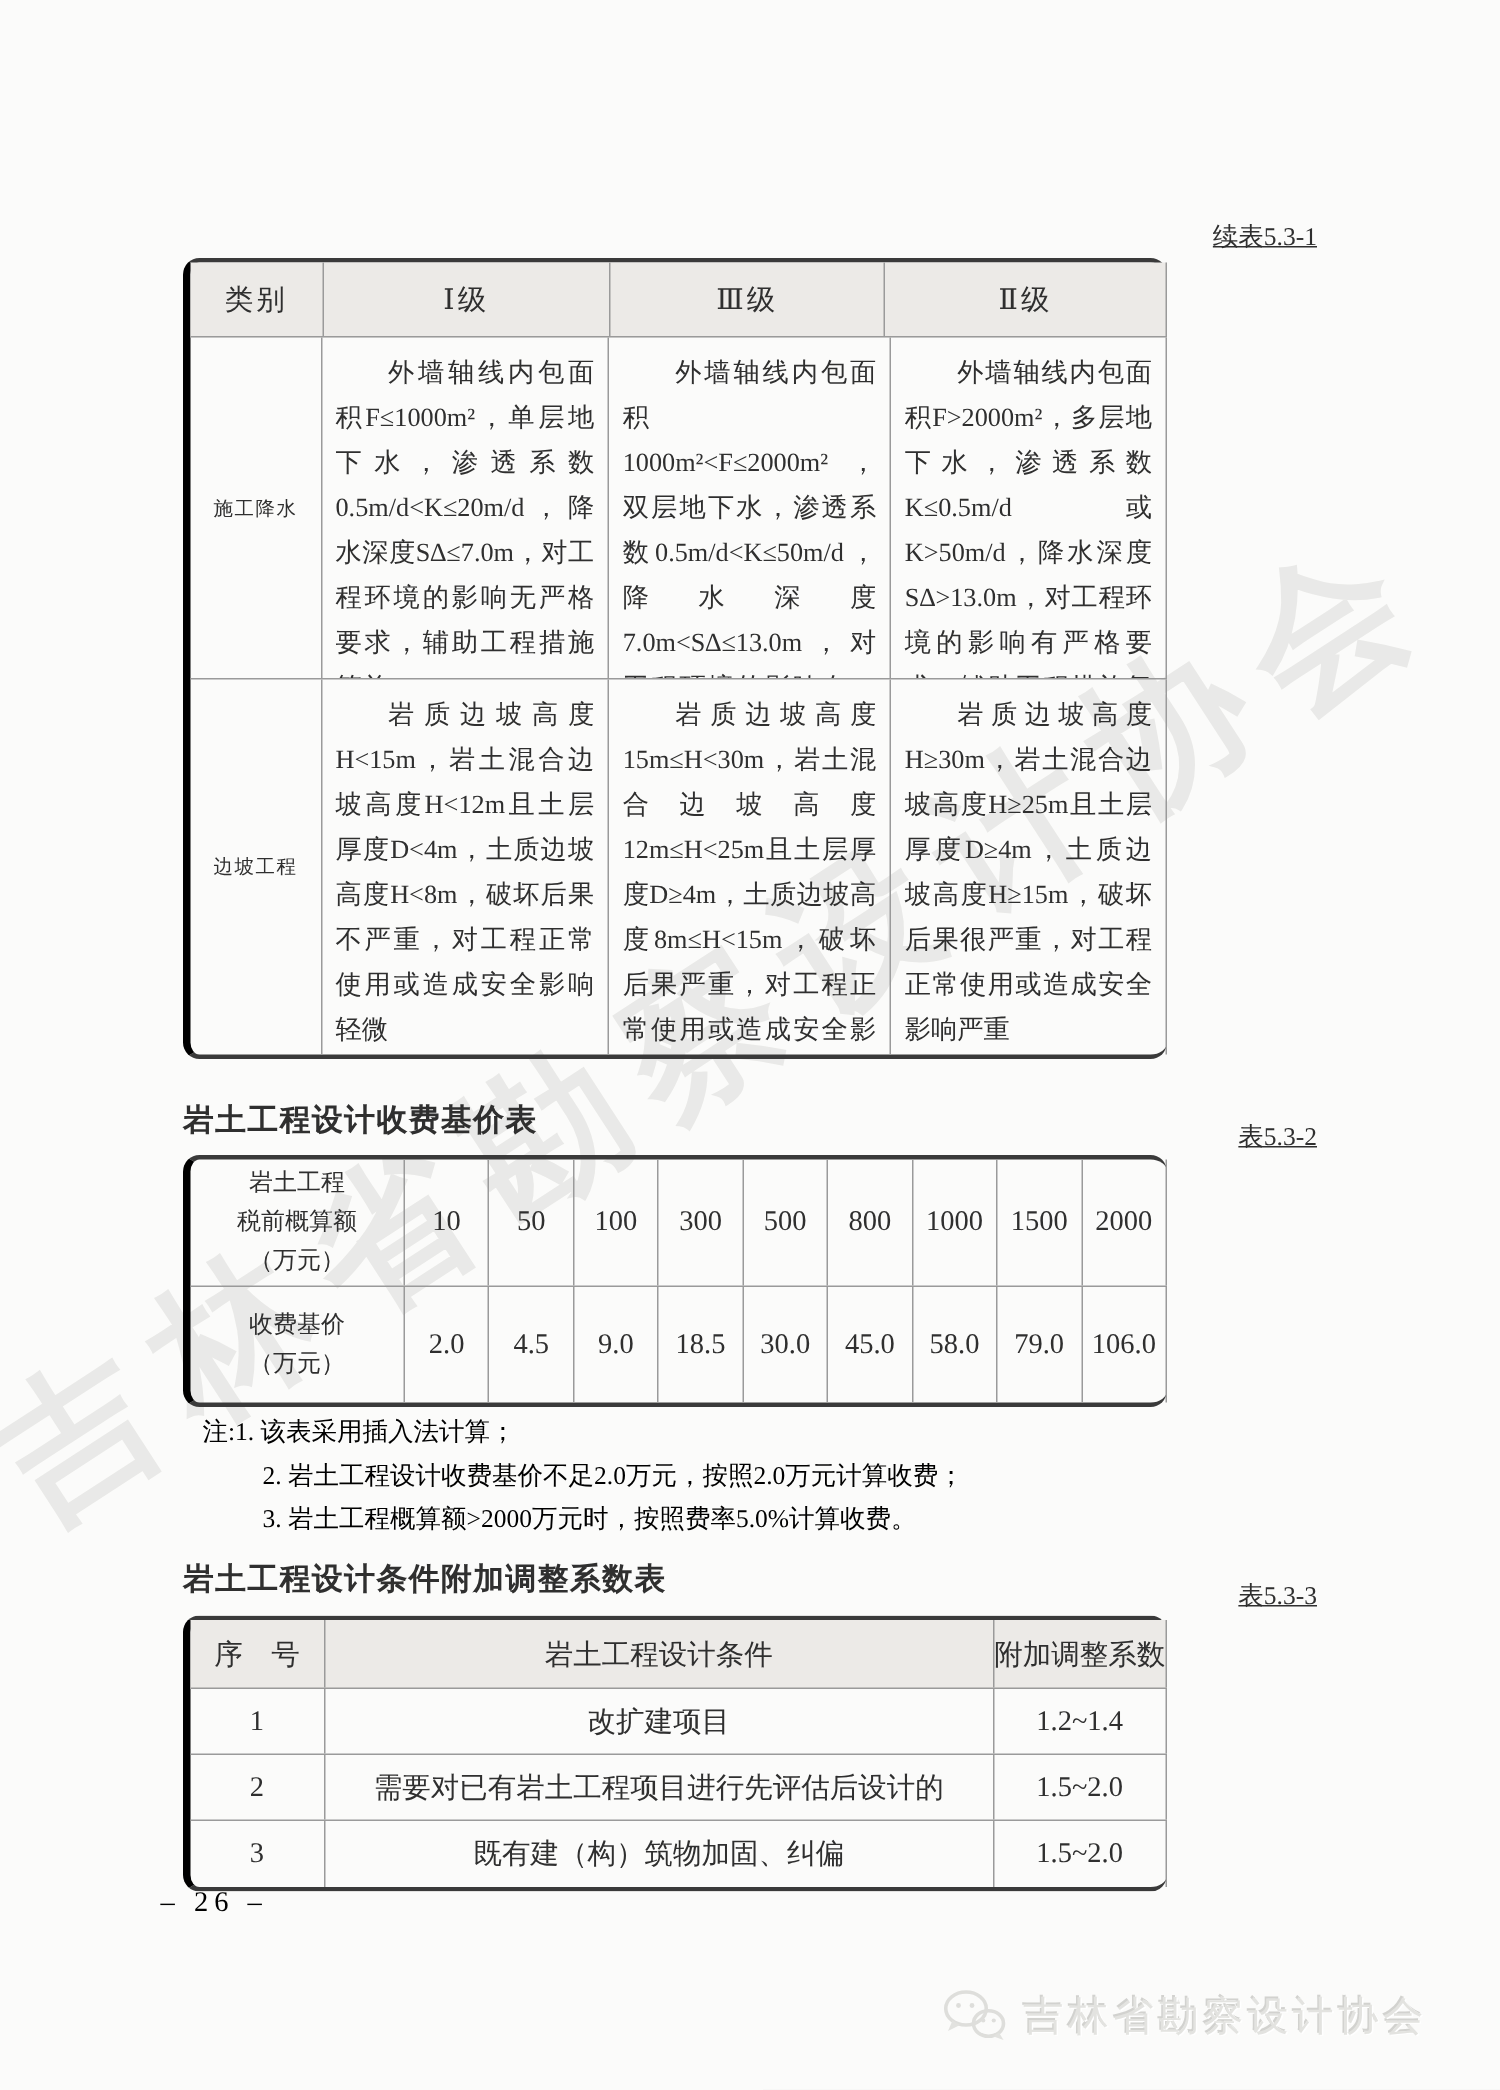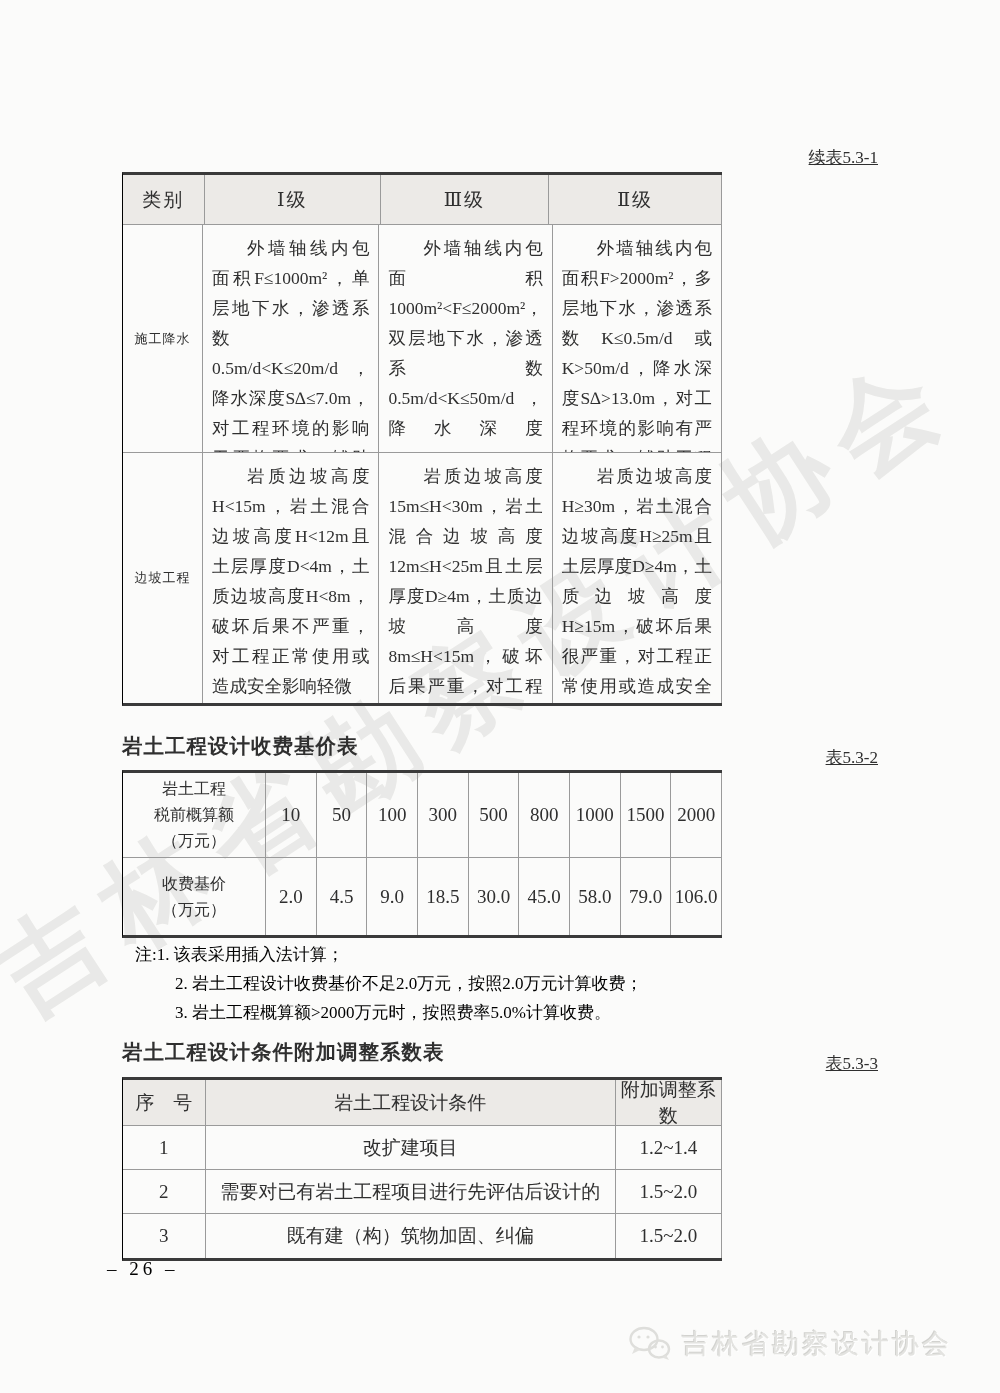--- a/index.html
+++ b/index.html
@@ -22,26 +22,27 @@
     left:-30px;top:930px;
     font-size:104px;font-weight:bold;
     letter-spacing:20px;white-space:nowrap;
     color:rgba(150,146,140,0.17);
     transform:rotate(-33deg);
     transform-origin:0 0;
     pointer-events:none;
   }
   
   .tbl{
-    position:absolute;left:122px;width:600px;
+    position:absolute;left:122px;width:656px;
     border-top:3px solid #3a3a3a;
     border-bottom:3px solid #3a3a3a;
-    border-left:1px solid #000000;
+    border-left:5px solid #000000;
     box-sizing:border-box;
     background:transparent;
+    border-radius:11px;
   }
   .trow{display:flex;box-sizing:border-box;}
   .trow.sep{border-bottom:1px solid #9a9a9a;}
   .tcell{
     box-sizing:border-box;
     border-right:1px solid #9a9a9a;
     overflow:hidden;
   }
   .hdrbg{background:#eceae7;}
   .cmid{display:flex;align-items:center;justify-content:center;text-align:center;}

